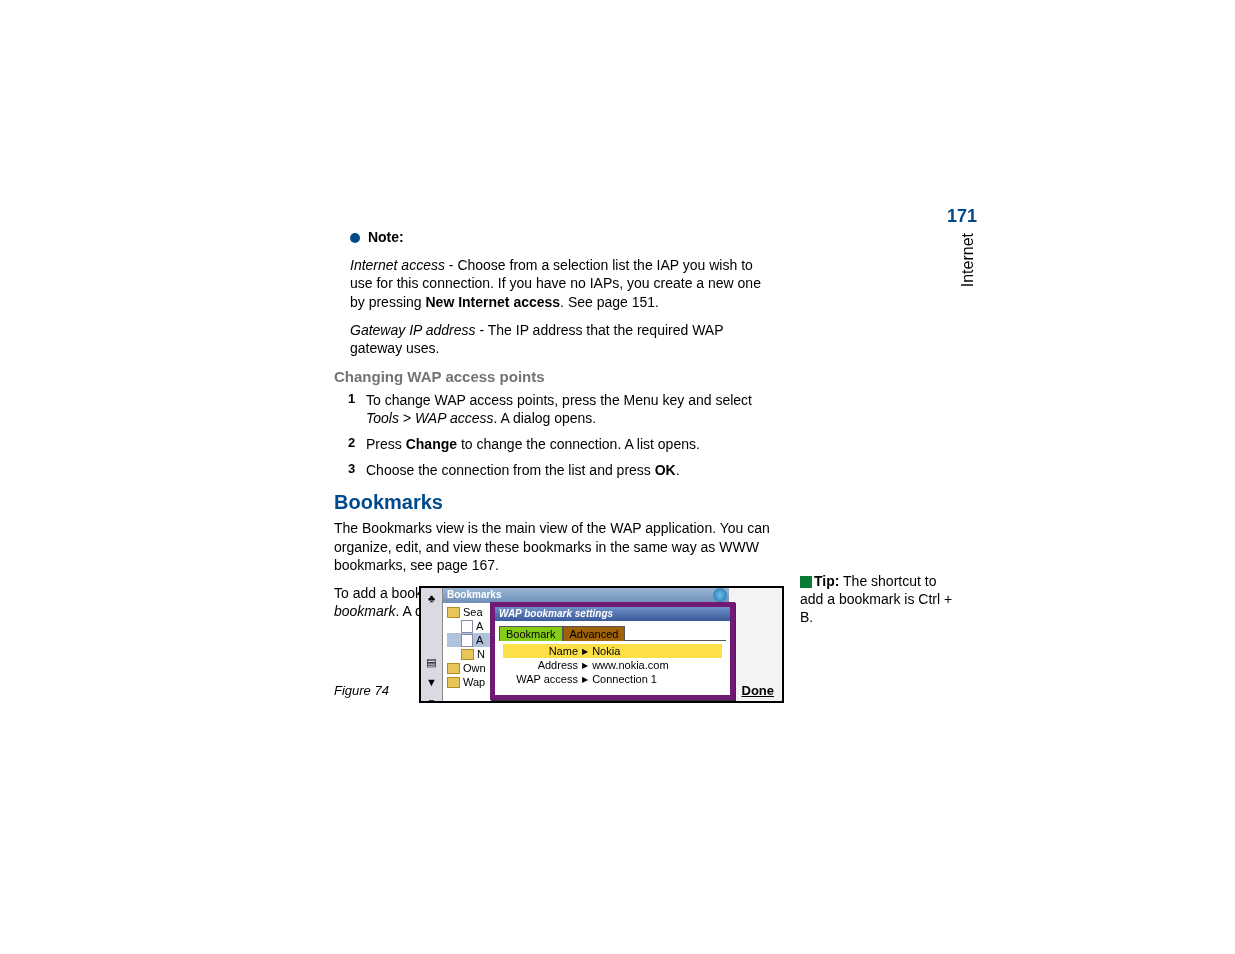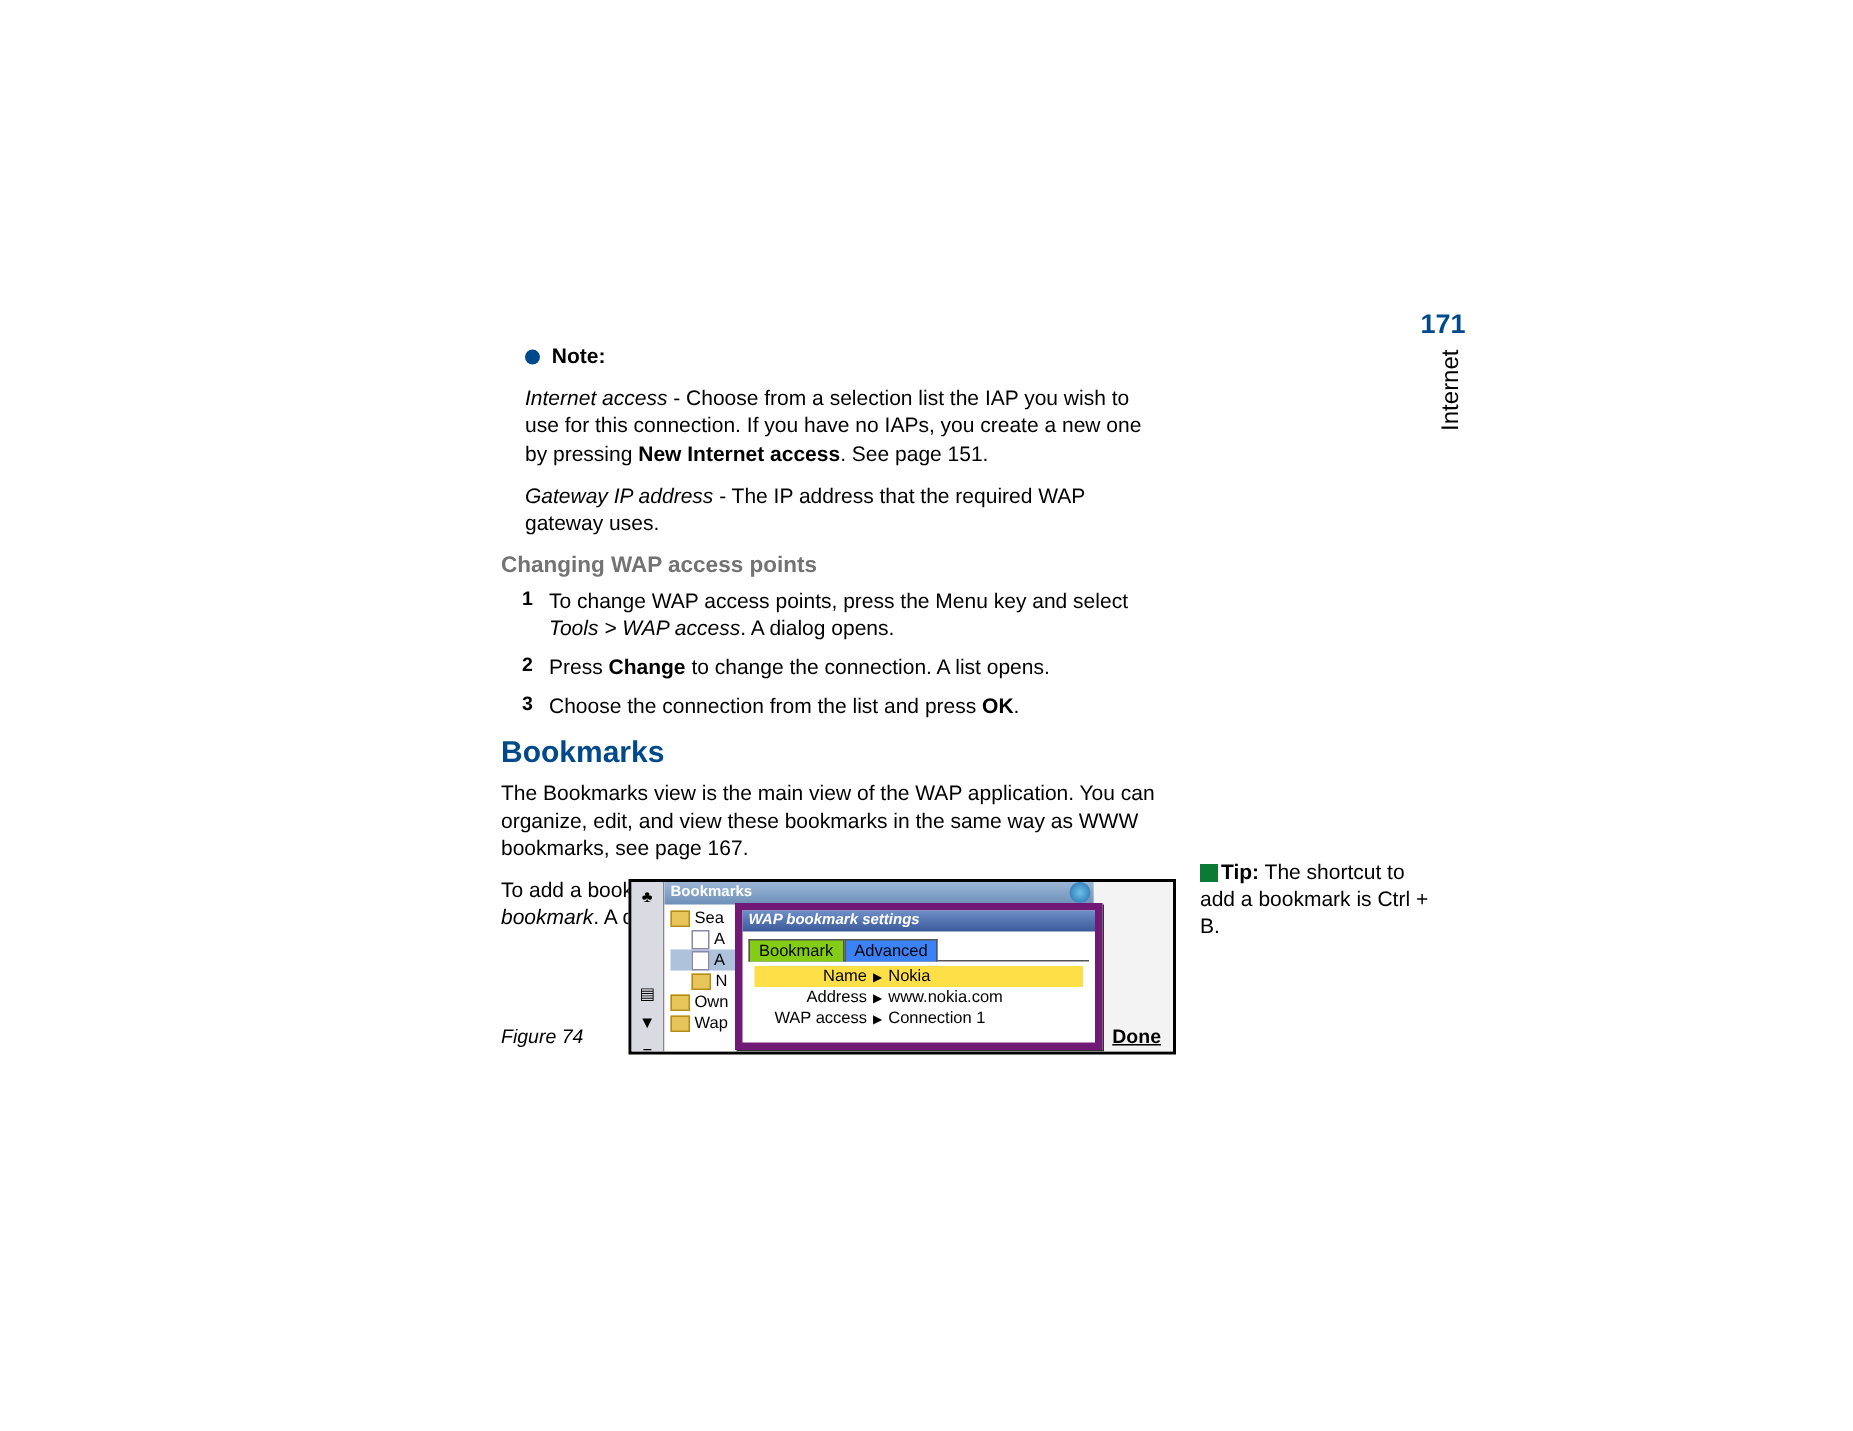--- a/index.html
+++ b/index.html
@@ -232,21 +232,21 @@
     border-bottom:none;
     background:#fff;
     position:relative;
     top:1px;
   }
   .dlg-tab.active {
     background:#84cc16;
     z-index:1;
   }
   .dlg-tab.inactive {
-    background:#3b82f6;
+    background:#a16207;
   }
   .dlg-body {
     border-top:1px solid #555;
     margin: 0 4px;
     padding: 3px 4px 0 4px;
     font-size: 11px;
   }
   .dlg-body .line {
     display:flex;
     height:14px;

